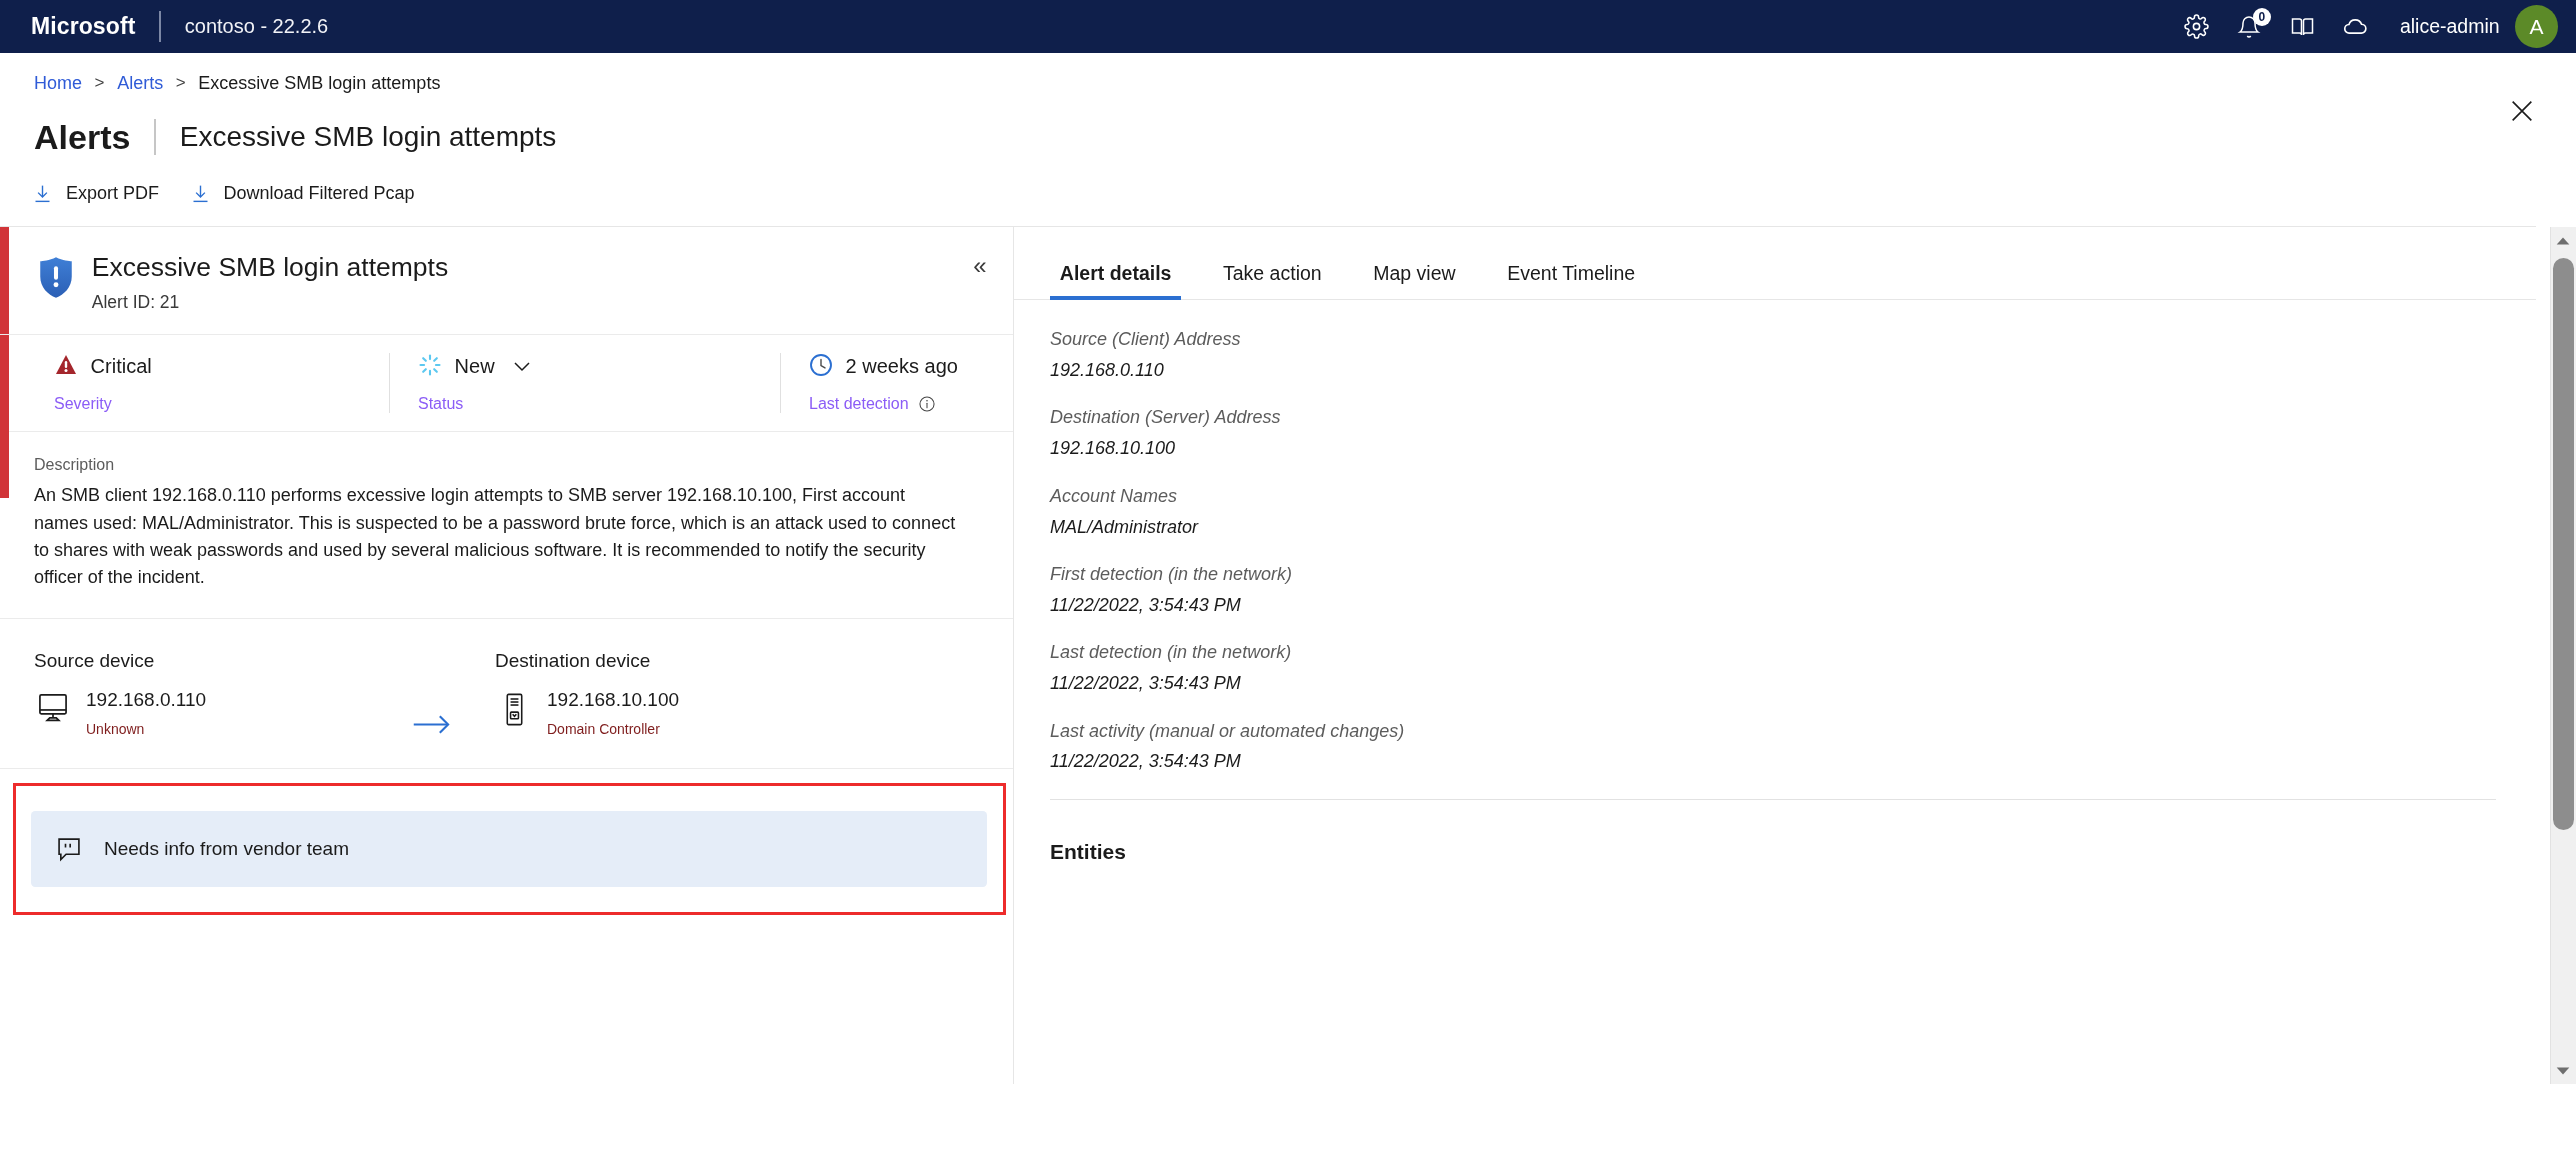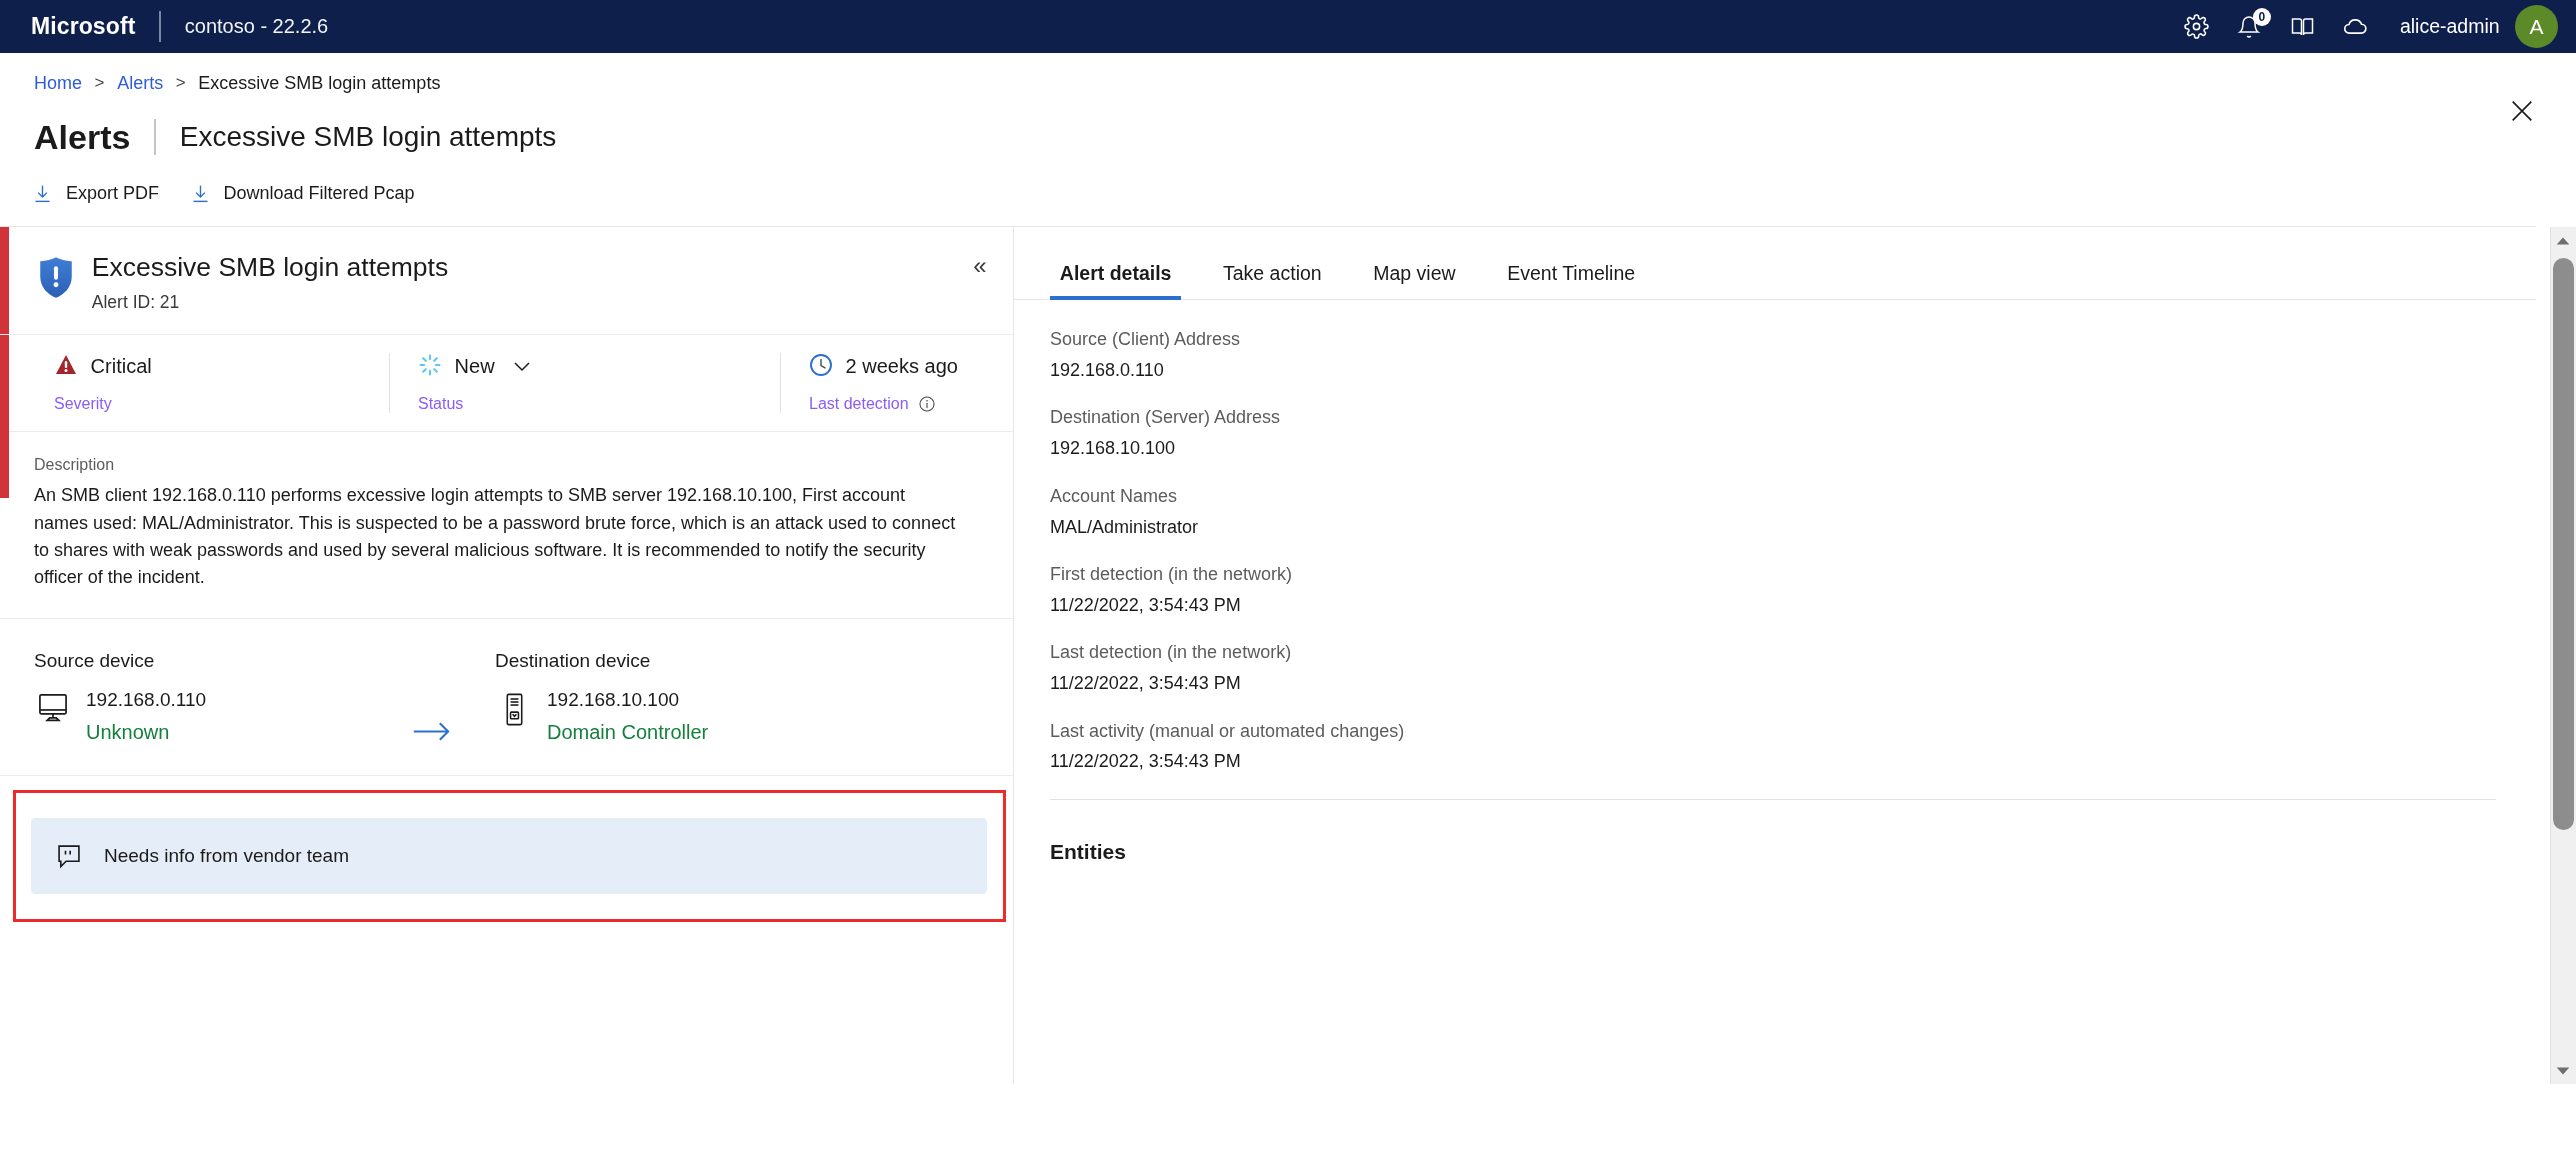--- a/index.html
+++ b/index.html
@@ -160,21 +160,21 @@
   .device-block {
     display: flex; align-items: flex-end;
     padding: 31px 34px 31px 34px;
     border-bottom: 0.7px solid #ebebeb;
   }
   .dev-col { width: 335px; }
   .dev-head { font-size: 19px; color: #1b1b1b; margin-bottom: 17px; }
   .dev-row { display: flex; align-items: flex-start; }
   .dev-icon { width: 38px; margin-right: 14px; display: flex; justify-content: center; padding-top: 2.8px; }
   .dev-ip { font-size: 19px; color: #1b1b1b; }
-  .dev-type { font-size: 20px; color: #15803d; margin-top: 9.8px; }
+  .dev-type { font-size: 14px; color: #7f1d1d; margin-top: 9.8px; }
   .dev-arrow { width: 126px; display: flex; justify-content: center; padding-top: 54px; }
 
   
   .annot-box {
     margin: 14px 0 0 12.6px;
     width: 993px;
     border: 3.5px solid #ed2b2b;
     padding: 25px 15.4px 25px 15.4px;
   }
   .comment-row {
@@ -208,20 +208,21 @@
     position: relative;
   }
   .tab.active { font-weight: bold; }
   .tab.active::after {
     content: ""; position: absolute;
     left: 0; right: 0; bottom: -0.7px; height: 4.2px;
     background: #2b6fd1;
   }
   .details {
     padding: 29px 0 0 36px;
+    font-style: italic;
   }
   .det-item { margin-bottom: 26.5px; }
   .det-label { font-size: 18px; color: #5c5c5c; }
   .det-value { font-size: 18px; color: #1b1b1b; margin-top: 9.8px; }
   .det-sep {
     height: 0.7px; background: #e2e2e2;
     margin: 15.4px 40px 0 36px;
   }
   .entities-head {
     font-size: 21px; color: #1b1b1b; font-weight: bold;

